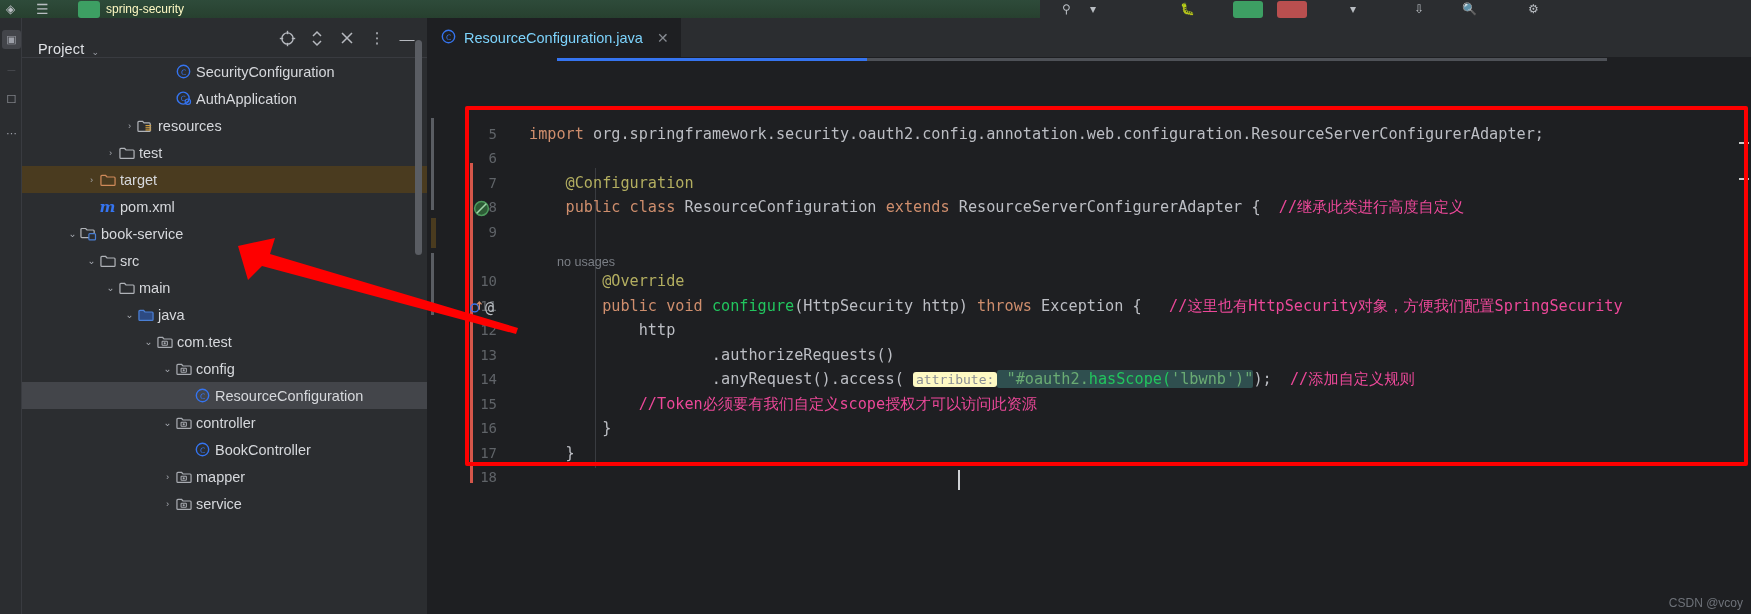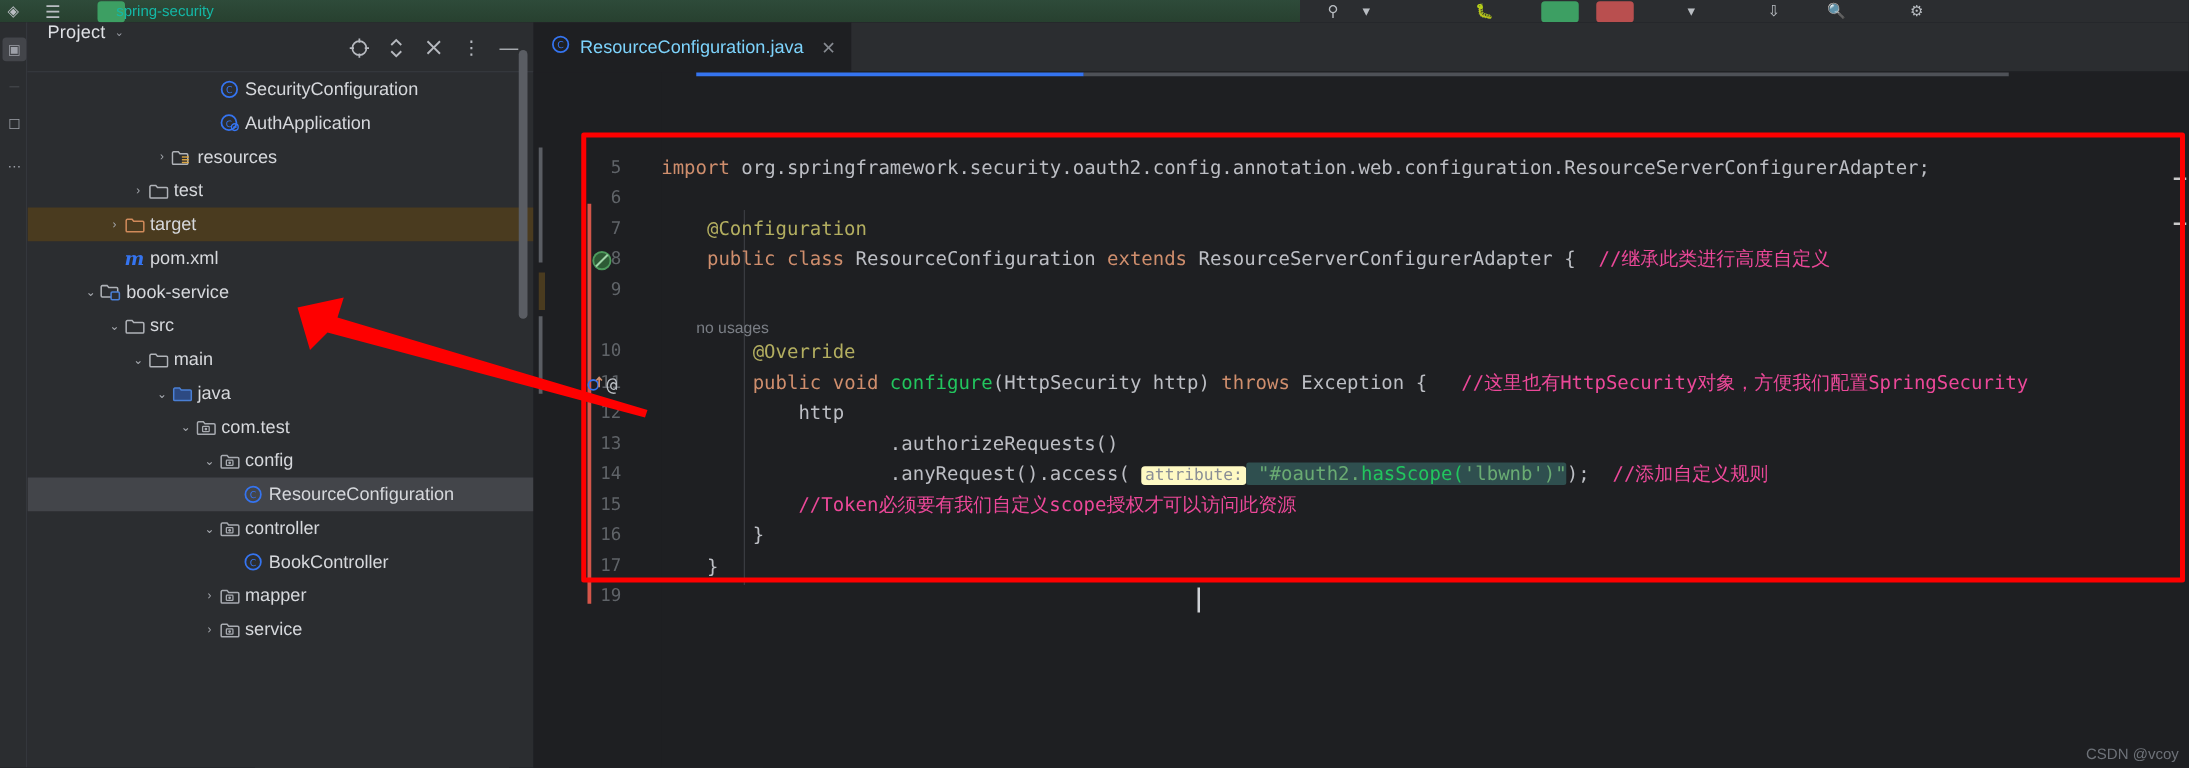--- a/index.html
+++ b/index.html
@@ -39,21 +39,21 @@
   }
   .rail-btn.active { background: #43454a; border-radius: 3px; }
 
   
   .project-panel {
     position: absolute; left: 22px; top: 18px; width: 405px; height: 596px;
     background: #2b2d30;
   }
   .project-header {
     position: absolute; left: 0; top: 0; width: 405px; height: 40px;
-    display: flex; align-items: flex-start; border-bottom: 1px solid #393b40;
+    display: flex; align-items: flex-end; border-bottom: 1px solid #393b40;
   }
   .ph-title {
     color: #dfe1e5; font-size: 14.5px; margin-left: 16px; letter-spacing: .2px;
   }
   .ph-chev { color: #9da0a8; font-size: 9px; margin-left: 7px; margin-top:3px; }
   .ph-actions { position: absolute; right: 8px; top: 0; height: 40px; display:flex; align-items:center; gap: 6px;}
   .ph-act {
     width: 24px; height: 24px; display:flex; align-items:center; justify-content:center;
     color: #b6b9bf;
   }
@@ -162,21 +162,21 @@
 <body>
 
 <div id="app">
 
   <div class="topstrip">
     <div class="greenband"></div>
     <div class="rightband"></div>
     <div class="ts-ico" style="left:6px;">◈</div>
     <div class="ts-ico" style="left:36px;font-size:14px;">☰</div>
     <div class="ts-box" style="left:78px;width:22px;background:#3d9f63;"></div>
-    <div class="ts-ico" style="left:93px;color:#14b8a6;">spring-security</div>
+    <div class="ts-ico" style="left:106px;color:#fef9c3;">spring-security</div>
     <div class="ts-ico" style="left:1062px;">⚲</div>
     <div class="ts-ico" style="left:1090px;">▾</div>
     <div class="ts-ico" style="left:1180px;color:#5b9bd5;">🐛</div>
     <div class="ts-box" style="left:1233px;width:30px;background:#3d9f63;"></div>
     <div class="ts-box" style="left:1277px;width:30px;background:#b94f4f;"></div>
     <div class="ts-ico" style="left:1350px;">▾</div>
     <div class="ts-ico" style="left:1414px;">⇩</div>
     <div class="ts-ico" style="left:1462px;">🔍</div>
     <div class="ts-ico" style="left:1528px;">⚙</div>
   </div>
@@ -441,21 +441,21 @@
           <div class="gutter-line" style="top: 141px;">8</div>
           <div class="gutter-line" style="top: 166px;">9</div>
           <div class="gutter-line" style="top: 215px;">10</div>
           <div class="gutter-line" style="top: 240px;">11</div>
           <div class="gutter-line" style="top: 264px;">12</div>
           <div class="gutter-line" style="top: 289px;">13</div>
           <div class="gutter-line" style="top: 313px;">14</div>
           <div class="gutter-line" style="top: 338px;">15</div>
           <div class="gutter-line" style="top: 362px;">16</div>
           <div class="gutter-line" style="top: 387px;">17</div>
-          <div class="gutter-line" style="top: 411px;">19</div>
+          <div class="gutter-line" style="top: 411px;">18</div>
         </div>
 
       <div class="indent-guide" style="left:168px;top:110px;height:300px;"></div>
       <div class="indent-guide" style="left:168px;top:110px;height:0;"></div>
 
       <div class="modstrip" style="left:4px;top:60px;height:92px;"></div>
       <div class="modstrip" style="left:4px;top:160px;width:5px;height:30px;background:#4a3b1f;"></div>
       <div class="modstrip" style="left:4px;top:195px;height:62px;"></div>
       <div class="modstrip red" style="left:43px;top:105px;height:320px;"></div>
 

